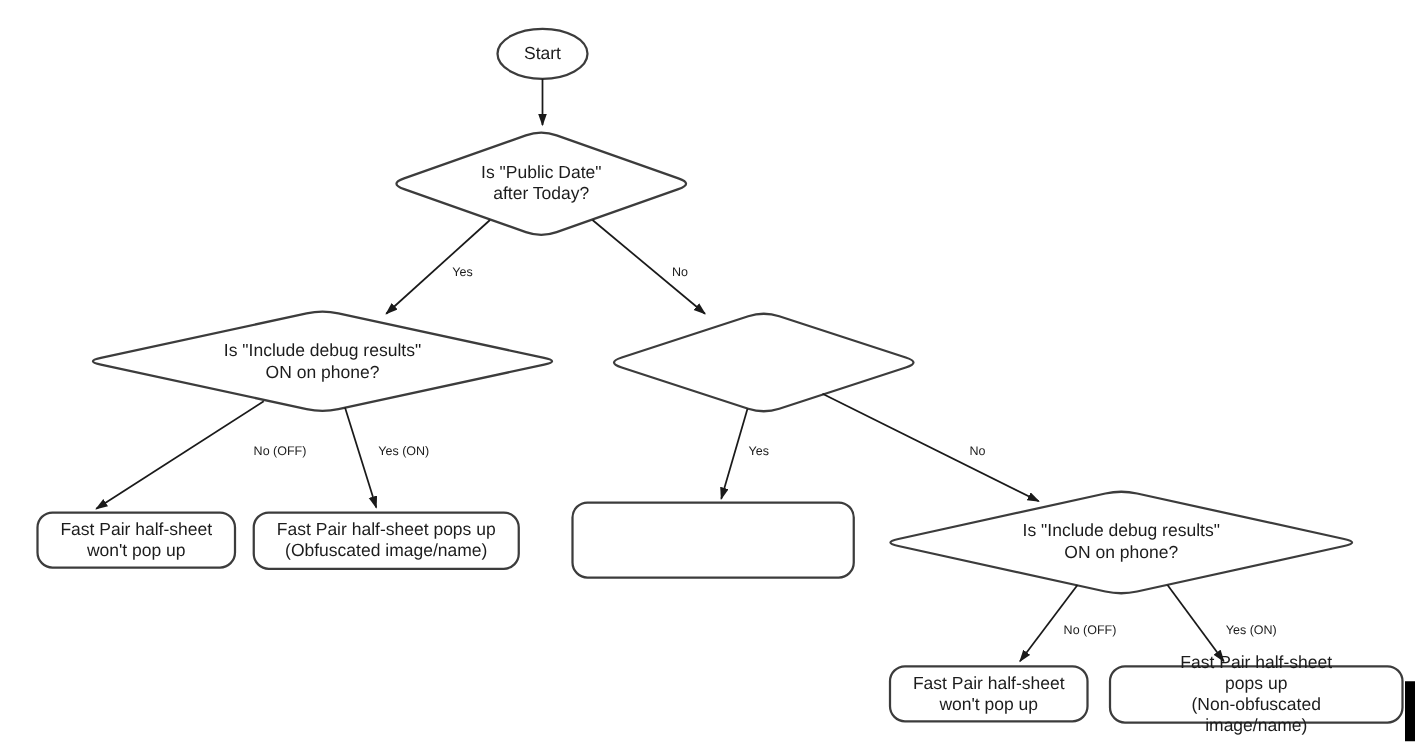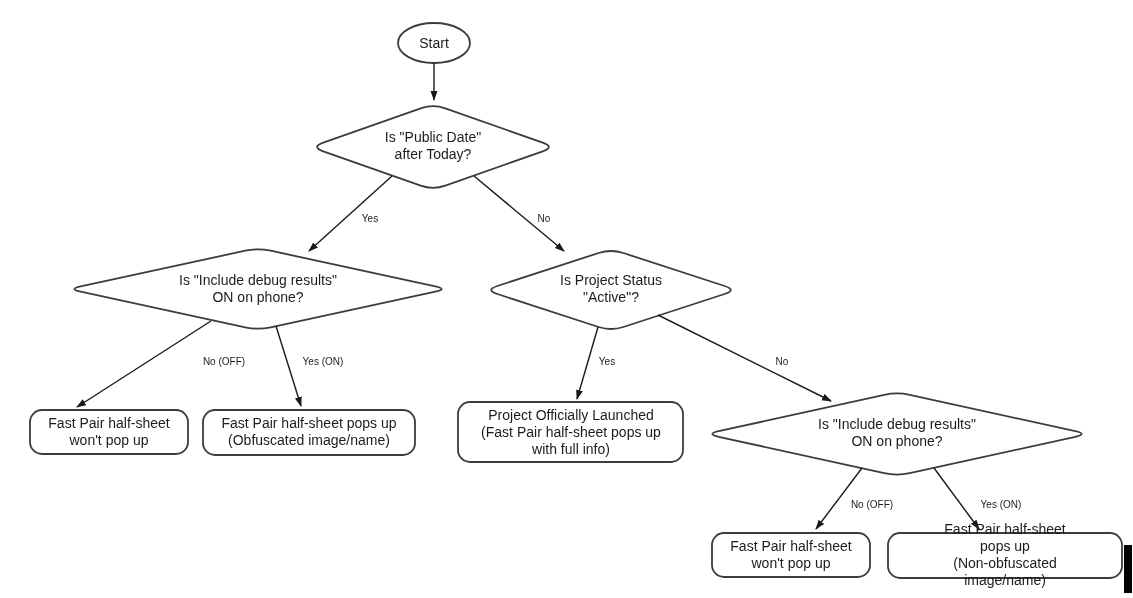--- a/index.html
+++ b/index.html
@@ -68,31 +68,26 @@
     <line x1="658" y1="315" x2="831" y2="401" stroke="var(--c-arrow)" stroke-width="1.4" marker-end="url(#arrow)"></line>
     <line x1="862" y1="468" x2="816" y2="529" stroke="var(--c-arrow)" stroke-width="1.4" marker-end="url(#arrow)"></line>
     <line x1="934" y1="468" x2="979" y2="529" stroke="var(--c-arrow)" stroke-width="1.4" marker-end="url(#arrow)"></line>
   </svg>
 
   <div class="lbl" style="left:434px;top:43px">Start</div>
   <div class="lbl" style="left:433px;top:146px">Is "Public Date"
 after Today?</div>
   <div class="lbl" style="left:258px;top:289px">Is "Include debug results"
 ON on phone?</div>
-  <div class="lbl" style="left:611px;top:289px">Is Project Status
-"Active"?</div>
   <div class="lbl" style="left:897px;top:433px">Is "Include debug results"
 ON on phone?</div>
   <div class="lbl" style="left:109px;top:432px">Fast Pair half-sheet
 won't pop up</div>
   <div class="lbl" style="left:309px;top:432px">Fast Pair half-sheet pops up
 (Obfuscated image/name)</div>
-  <div class="lbl" style="left:571px;top:432px">Project Officially Launched
-(Fast Pair half-sheet pops up
-with full info)</div>
   <div class="lbl" style="left:791px;top:555px">Fast Pair half-sheet
 won't pop up</div>
   <div class="lbl" style="left:1005px;top:555px">Fast Pair half-sheet pops up
 (Non-obfuscated image/name)</div>
 
   <div class="edge-lbl" style="left:370px;top:219px">Yes</div>
   <div class="edge-lbl" style="left:544px;top:219px">No</div>
   <div class="edge-lbl" style="left:224px;top:362px">No (OFF)</div>
   <div class="edge-lbl" style="left:323px;top:362px">Yes (ON)</div>
   <div class="edge-lbl" style="left:607px;top:362px">Yes</div>

